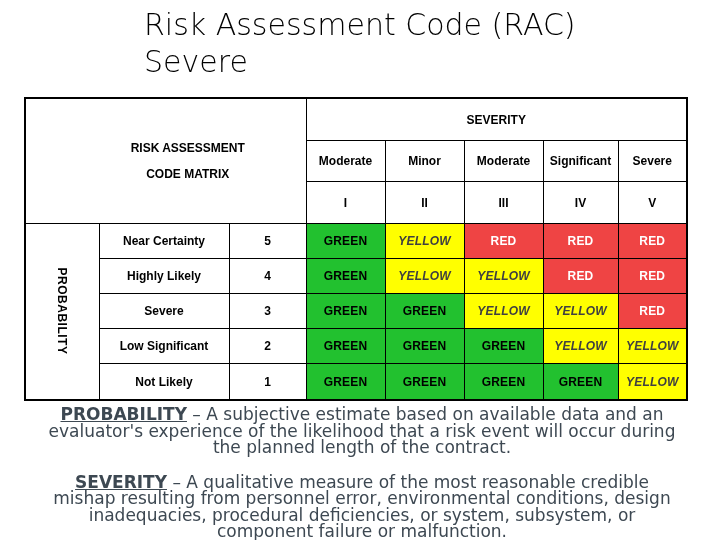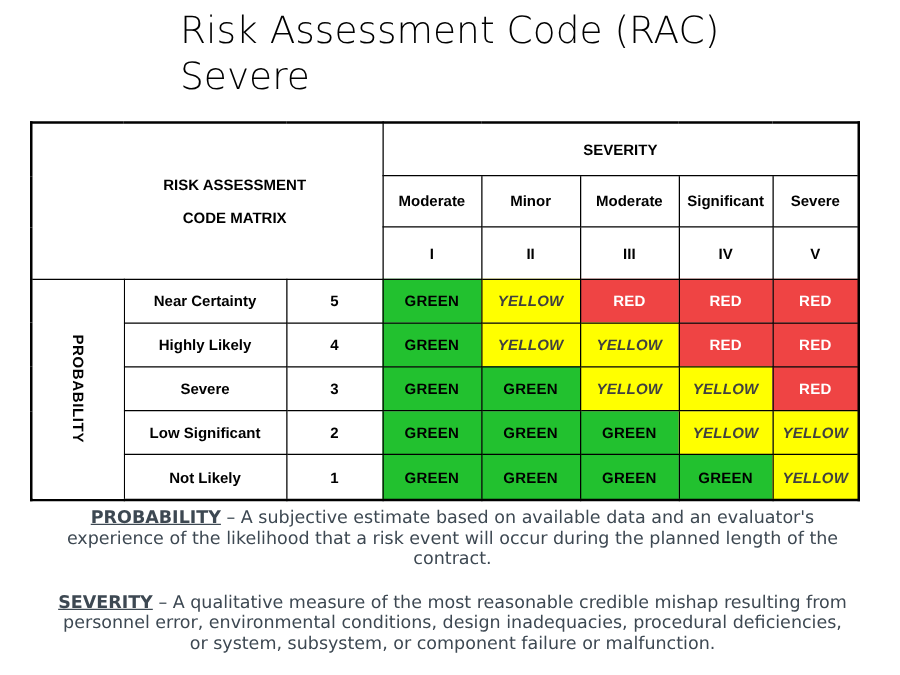--- a/index.html
+++ b/index.html
@@ -107,21 +107,21 @@
 
   
   #footer {
     position: absolute;
     left: 42px;
     top: 406px;
     width: 640px;
   }
   .def-para {
     font-family: "DejaVu Sans", sans-serif;
-    font-size: 14px;
+    font-size: 17px;
     line-height: 16.5px;
     color: #3d4852;
     text-align: center;
     margin: 0 0 18px 0;
   }
   .def-para .term {
     font-weight: bold;
     text-decoration: underline;
   }
 </style>

